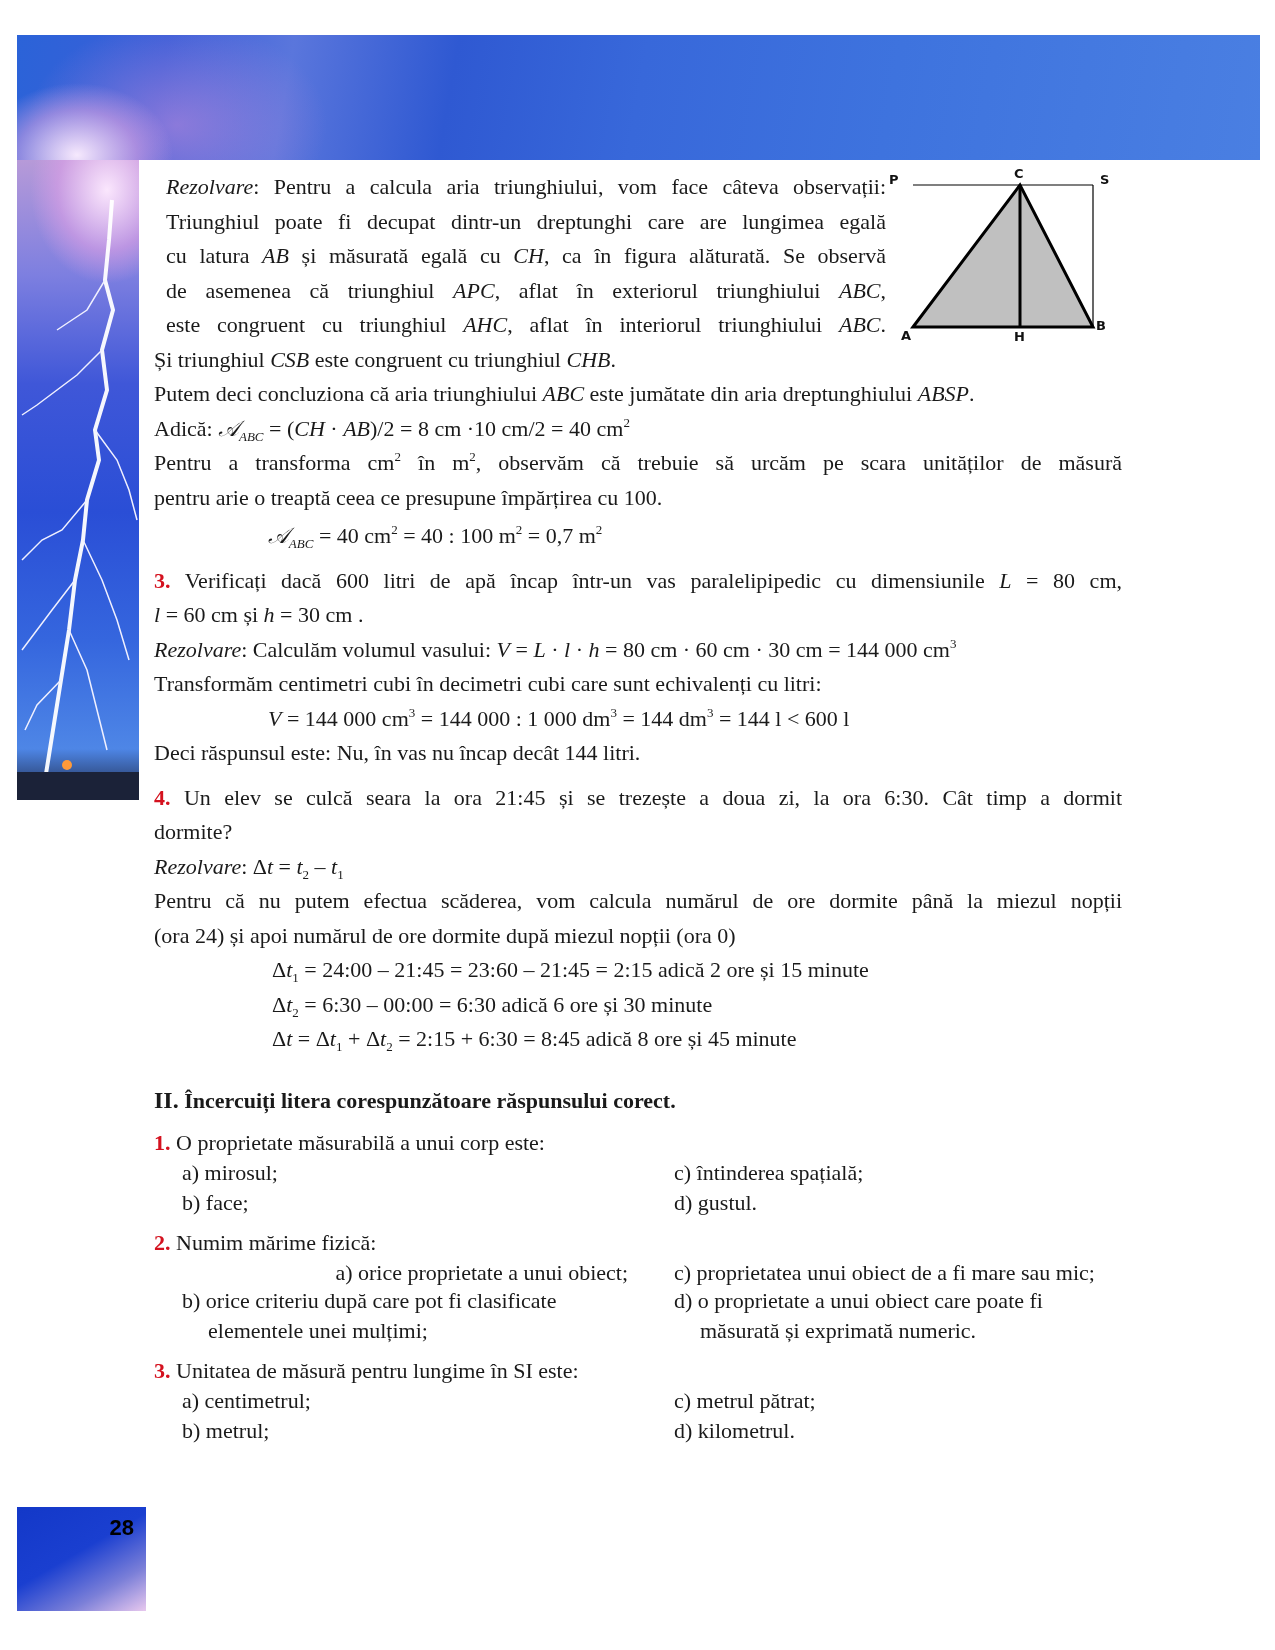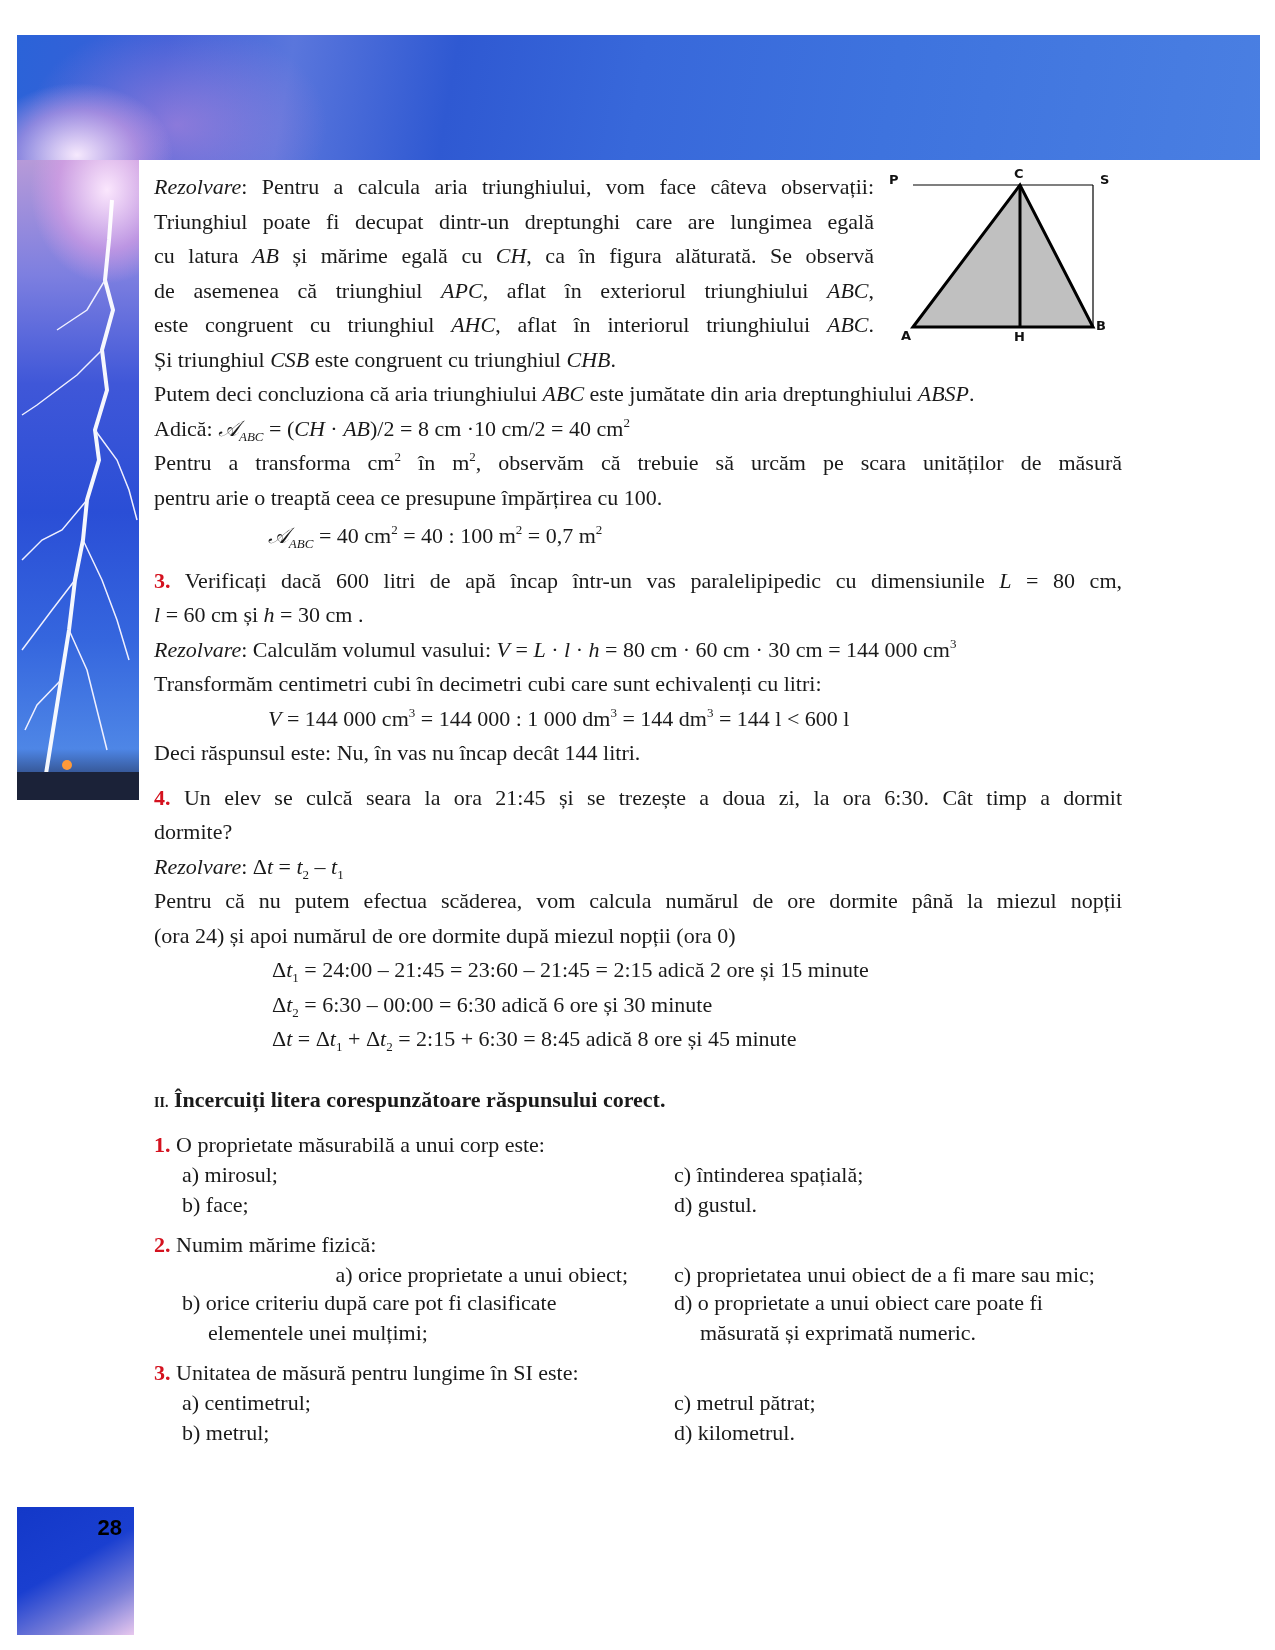--- a/index.html
+++ b/index.html
@@ -18,46 +18,47 @@
   }
   .side-strip {
     position: absolute; left: 17px; top: 160px; width: 122px; height: 640px;
     background:
       radial-gradient(ellipse 90px 110px at 90px 30px, rgba(255,235,255,0.95), rgba(220,160,230,0.6) 55%, transparent 85%),
       linear-gradient(180deg, #b79ad8 0%, #7d7fe0 18%, #3f57d8 35%, #2a4ed6 55%, #3566de 75%, #4e86e6 92%, #1c2440 100%);
     overflow: hidden;
   }
   .side-strip svg { position: absolute; left: 0; top: 0; }
   .page-badge {
-    position: absolute; left: 17px; top: 1507px; width: 117px; height: 128px;
+    position: absolute; left: 17px; top: 1507px; width: 117px; height: 104px;
     background: linear-gradient(150deg, #1338c8 0%, #1a3fd0 45%, #7b7fd8 75%, #e8c8ee 100%);
+    padding-left: 12px;
   }
   .page-number {
     position: absolute; right: 12px; top: 8px;
     font-family: "Liberation Sans", "DejaVu Sans", sans-serif;
     font-weight: bold; font-size: 22px; color: #000;
   }
   .content {
     position: absolute; left: 154px; top: 170px; width: 968px;
     font-size: 22px; line-height: 34.5px;
   }
   .line { white-space: nowrap; }
   .just { text-align: justify; text-align-last: justify; white-space: normal; }
-  .narrow { width: 720px; }
+  .narrow { width: 720px; margin-left: 12px; }
   .indent1 { padding-left: 114px; }
   .indent2 { padding-left: 118px; }
   .num { color: #d4121f; font-weight: bold; }
   i { font-style: italic; }
   sup { font-size: 13px; vertical-align: 9px; line-height: 0; }
   sub { font-size: 13px; vertical-align: -5px; line-height: 0; }
   .script-A { font-style: italic; font-family: "DejaVu Serif", serif; }
   .gap-s { height: 10px; }
   .gap-m { height: 20px; }
   .section-title { font-weight: bold; font-size: 22px; margin-top: 6px; }
-  .roman { font-weight: bold; font-size: 14px; }
+  .roman { font-weight: bold; font-size: 24px; }
   .q-block { margin-top: 10px; line-height: 30px; font-family: Liberation Serif, serif; }
   .opts { display: grid; grid-template-columns: 492px 450px; padding-left: 28px; }
   .opt { padding-left: 26px; text-indent: -26px; line-height: 30px; }
   .figure { position: absolute; left: 893px; top: 172px; width: 220px; height: 190px; }
   .fig-label {
     position: absolute; font-family: "DejaVu Sans", sans-serif; font-weight: bold;
     font-size: 13px; color: #111;
   }
 </style>
 </head>
@@ -99,21 +100,21 @@
   <span class="fig-label" style="left:8px; top:156px;">A</span>
   <span class="fig-label" style="left:121px; top:157px;">H</span>
   <span class="fig-label" style="left:203px; top:146px;">B</span>
 </div>
 
 <div class="content">
 
   <div>
     <div class="line just narrow"><i>Rezolvare</i><span>: Pentru a calcula aria triunghiului, vom face câteva observații:</span></div>
     <div class="line just narrow"><span>Triunghiul poate fi decupat dintr-un dreptunghi care are lungimea egală</span></div>
-    <div class="line just narrow"><span>cu latura </span><i>AB</i><span> și mărime egală cu </span><i>CH</i><span>, ca în figura alăturată. Se observă</span></div>
+    <div class="line just narrow"><span>cu latura </span><i>AB</i><span> și măsurată egală cu </span><i>CH</i><span>, ca în figura alăturată. Se observă</span></div>
     <div class="line just narrow"><span>de asemenea că triunghiul </span><i>APC</i><span>, aflat în exteriorul triunghiului </span><i>ABC</i><span>,</span></div>
     <div class="line just narrow"><span>este congruent cu triunghiul </span><i>AHC</i><span>, aflat în interiorul triunghiului </span><i>ABC</i><span>.</span></div>
     <div class="line"><span>Și triunghiul </span><i>CSB</i><span> este congruent cu triunghiul </span><i>CHB</i><span>.</span></div>
     <div class="line"><span>Putem deci concluziona că aria triunghiului </span><i>ABC</i><span> este jumătate din aria dreptunghiului </span><i>ABSP</i><span>.</span></div>
     <div class="line"><span>Adică: </span><span class="script-A">𝒜</span><sub><i>ABC</i></sub><span> = (</span><i>CH</i><span> · </span><i>AB</i><span>)/2 = 8 cm ·10 cm/2 = 40 cm</span><sup>2</sup></div>
     <div class="line just"><span>Pentru a transforma cm</span><sup>2</sup><span> în m</span><sup>2</sup><span>, observăm că trebuie să urcăm pe scara unităților de măsură</span></div>
     <div class="line"><span>pentru arie o treaptă ceea ce presupune împărțirea cu 100.</span></div>
     <div class="line indent1" style="margin-top:4px;"><span class="script-A">𝒜</span><sub><i>ABC</i></sub><span> = 40 cm</span><sup>2</sup><span> = 40 : 100 m</span><sup>2</sup><span> = 0,7 m</span><sup>2</sup></div>
   </div>
 

